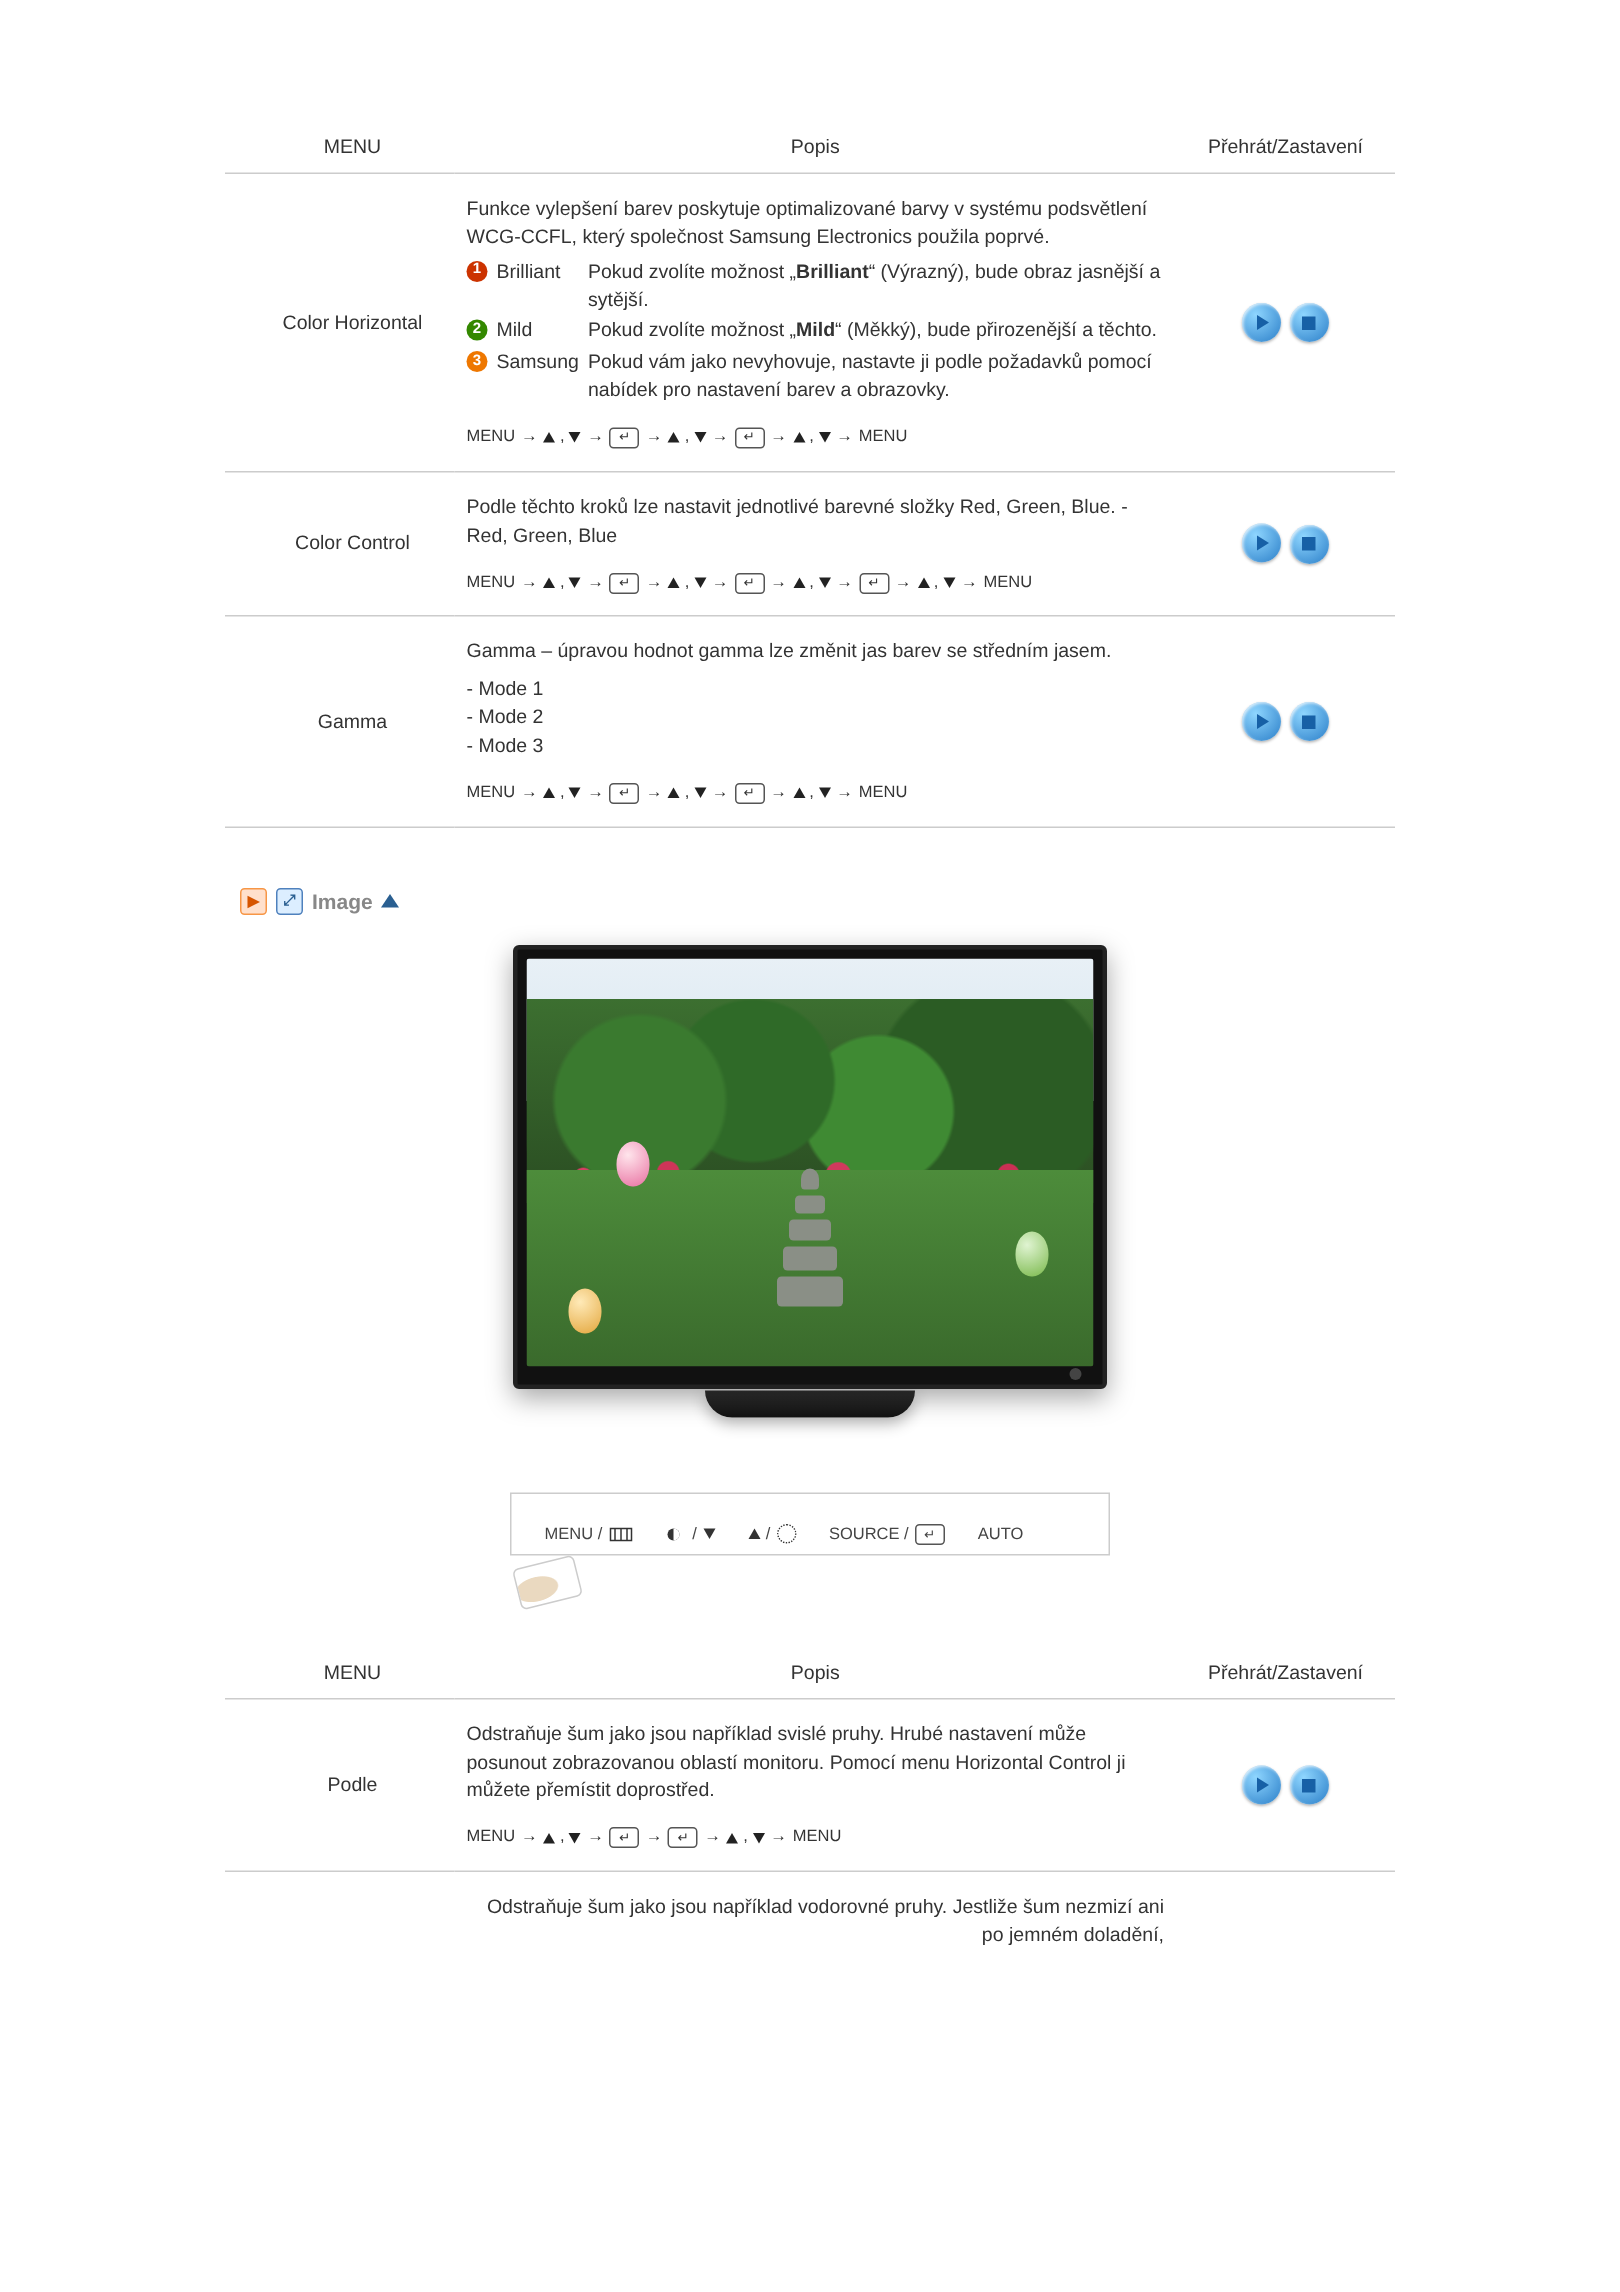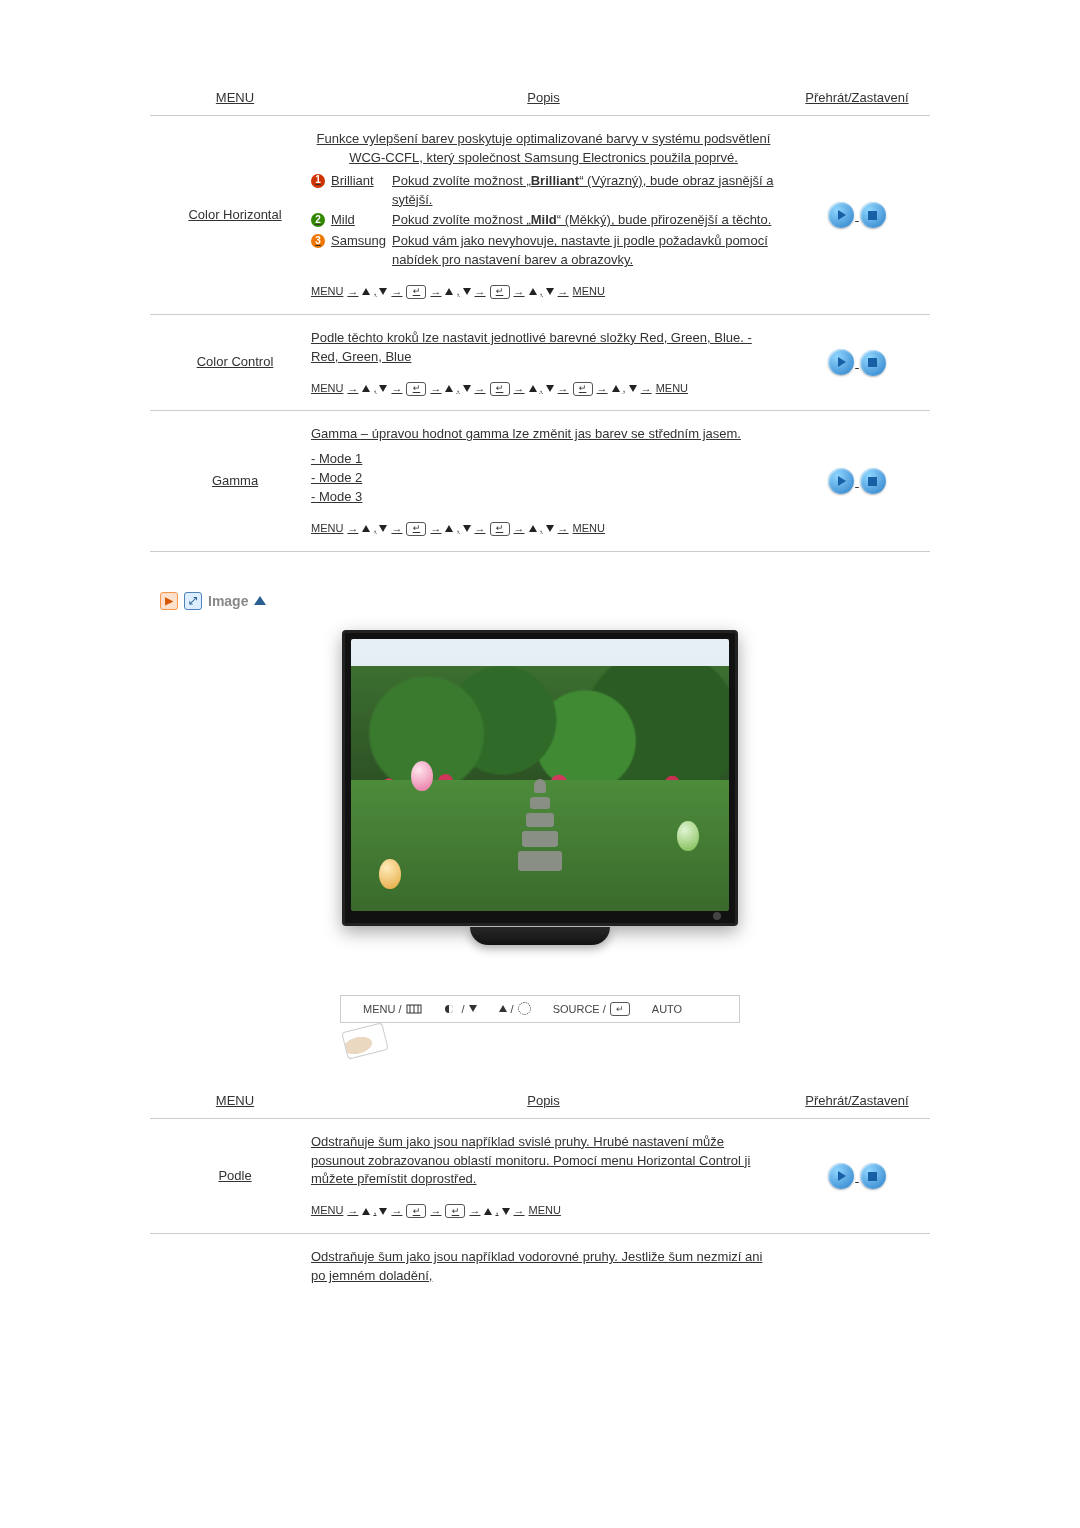--- a/index.html
+++ b/index.html
@@ -12,21 +12,20 @@
   }
   .page {
     width: 780px;
     margin: 0 auto;
     padding: 80px 20px 40px 20px;
   }
   table.main {
     width: 100%;
     border-collapse: collapse;
     margin-bottom: 40px;
-    text-decoration: underline;
   }
   table.main th {
     font-weight: normal;
     text-align: center;
     padding: 10px 8px;
     border-bottom: 1px solid #ccc;
     vertical-align: middle;
   }
   table.main th.col-menu { width: 120px; padding-left: 25px; }
   table.main th.col-popis { width: auto; }
@@ -39,21 +38,21 @@
   }
   table.main td.menu-label {
     text-align: center;
     padding-left: 25px;
   }
   table.main td.play-cell {
     text-align: center;
     white-space: nowrap;
   }
   .desc-block { display: block; }
-  .intro { margin-bottom: 4px; text-align: center; }
+  .intro { margin-bottom: 4px; }
   .option-row {
     display: flex;
     gap: 6px;
     align-items: flex-start;
     margin-bottom: 2px;
   }
   .option-bullet {
     display: inline-flex;
     width: 14px;
     height: 14px;
@@ -202,21 +201,21 @@
   .pagoda .t2{width:36px;height:16px;bottom:24px;}
   .pagoda .t3{width:28px;height:14px;bottom:44px;}
   .pagoda .t4{width:20px;height:12px;bottom:62px;}
   .pagoda .cap{width:12px;height:14px;bottom:78px;border-radius:50% 50% 20% 20%;}
   .monitor-btn{position:absolute;right:14px;bottom:3px;width:8px;height:8px;border-radius:50%;
     background:#444;}
   .stand{width:140px;height:18px;margin:-2px auto 0;background:linear-gradient(#333,#111);
     border-radius:0 0 60px 60px;box-shadow:0 4px 10px rgba(0,0,0,.3);}
   .btn-bar-wrapper { margin:50px auto 0; width:400px; }
   .btn-bar{
-    border:1px solid #ccc;background:#fff;padding:6px 12px 6px 22px;
+    border:1px solid #ccc;background:#fff;padding:20px 12px 6px 22px;
     font-size:11px;color:#444;
     display:flex;gap:22px;align-items:center;
   }
   .btn-group{display:flex;align-items:center;gap:4px;}
   .small-tri-up,.small-tri-down{width:0;height:0;border-left:4px solid transparent;border-right:4px solid transparent;}
   .small-tri-up{border-bottom:7px solid #333;}
   .small-tri-down{border-top:7px solid #333;}
   .sun-icon{width:11px;height:11px;border-radius:50%;border:1px dotted #333;position:relative;}
   .hand-icon{width:40px;height:26px;margin:4px 0 0 4px;background:
     radial-gradient(ellipse at 30% 60%, #ead9c0 0 14px, transparent 15px);
@@ -475,21 +474,21 @@
           <span class="play-btn blue-outer">
               <span class="inner-ring">
                 <span class="play-triangle-blue"></span>
               </span>
             </span>
           <span class="stop-btn">
               <span class="stop-square"></span>
             </span>
         </td>
       </tr>
-      <tr style="border-bottom:none;">
+      <tr style="border-bottom:none;text-align:right;">
         <td class="menu-label" style="border-bottom:none;"></td>
         <td style="border-bottom:none;">
           <div>Odstraňuje šum jako jsou například vodorovné pruhy. Jestliže šum nezmizí ani po jemném doladění,</div>
         </td>
         <td class="play-cell" style="border-bottom:none;"></td>
       </tr>
     </tbody>
   </table>
 
 </div>

